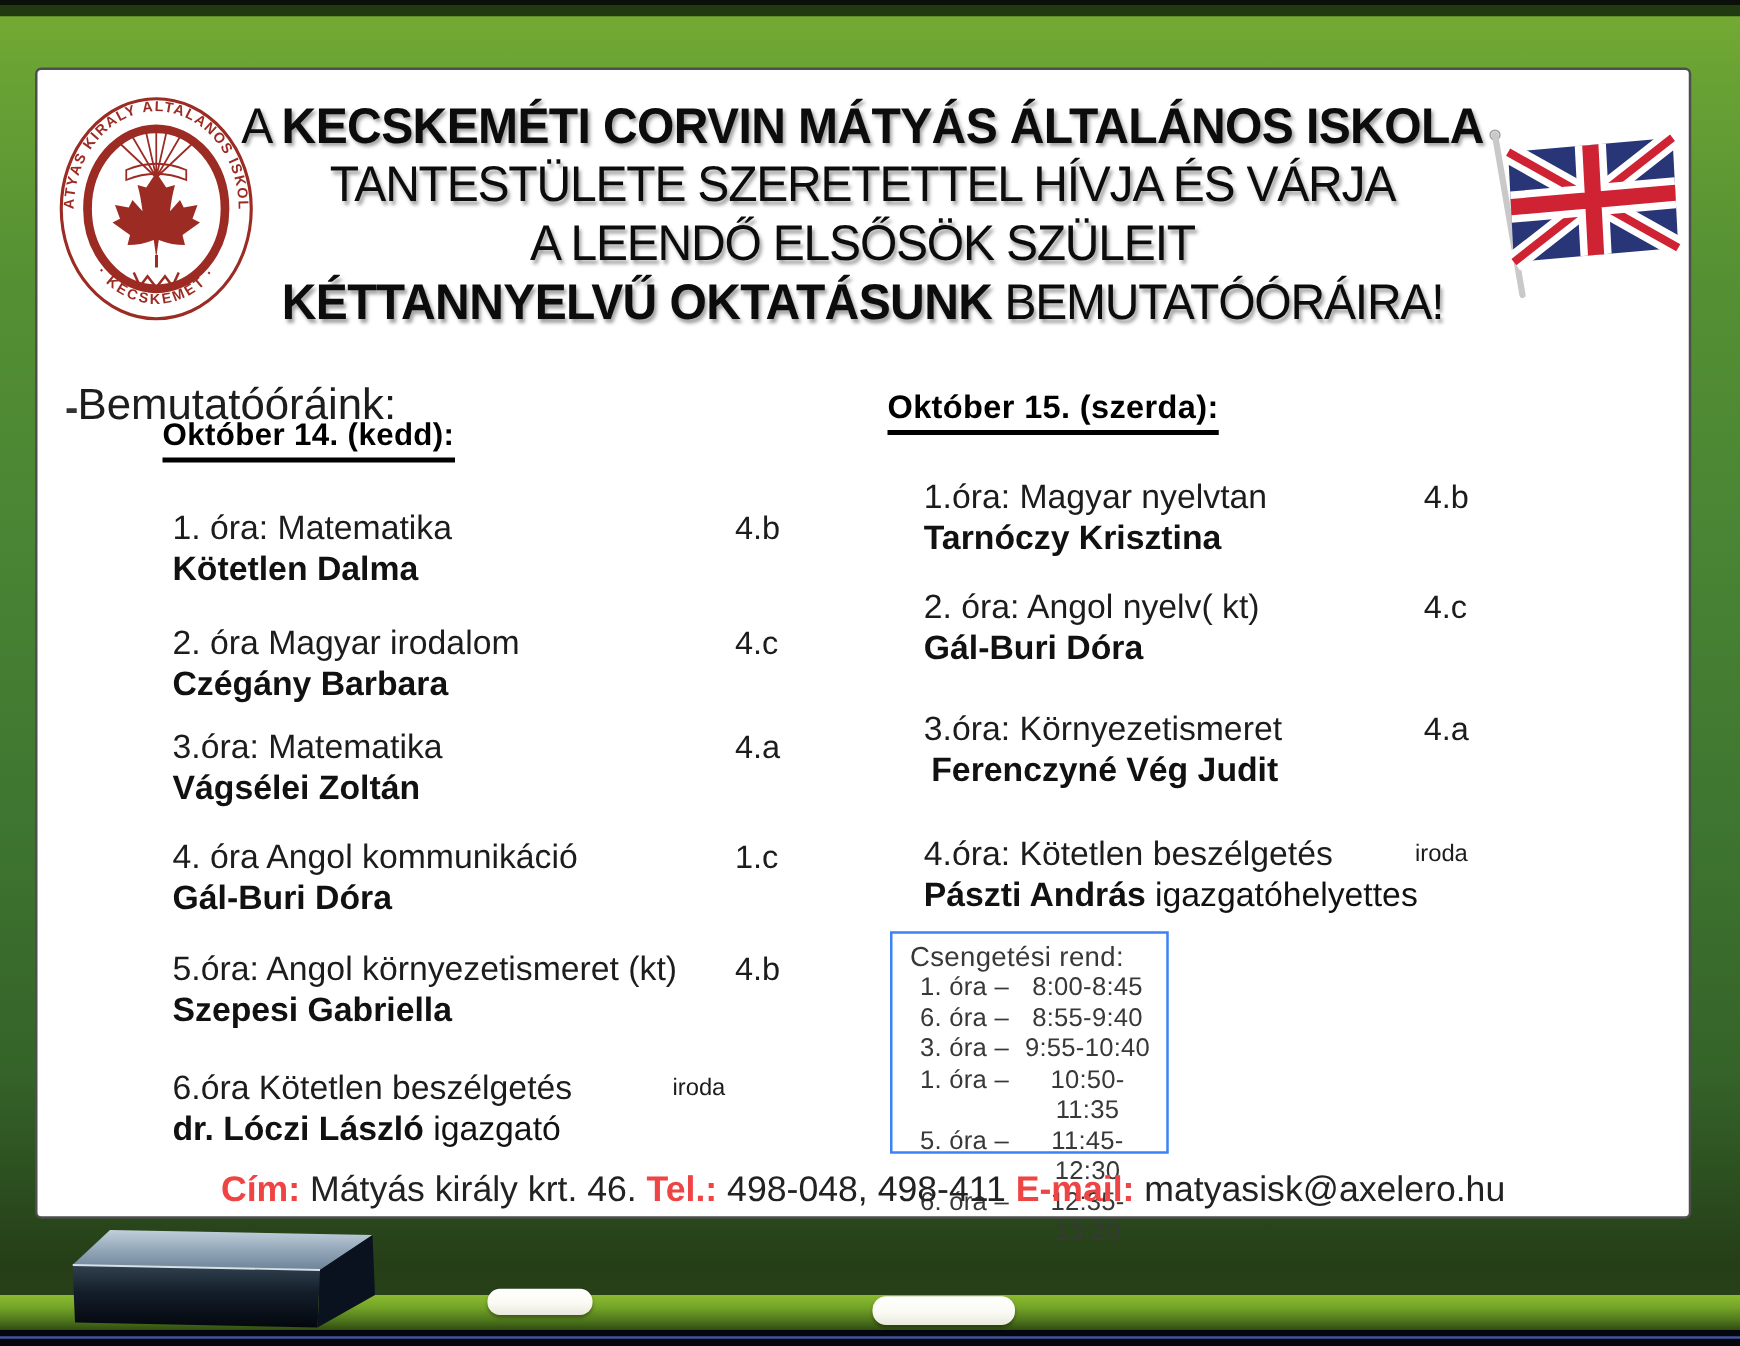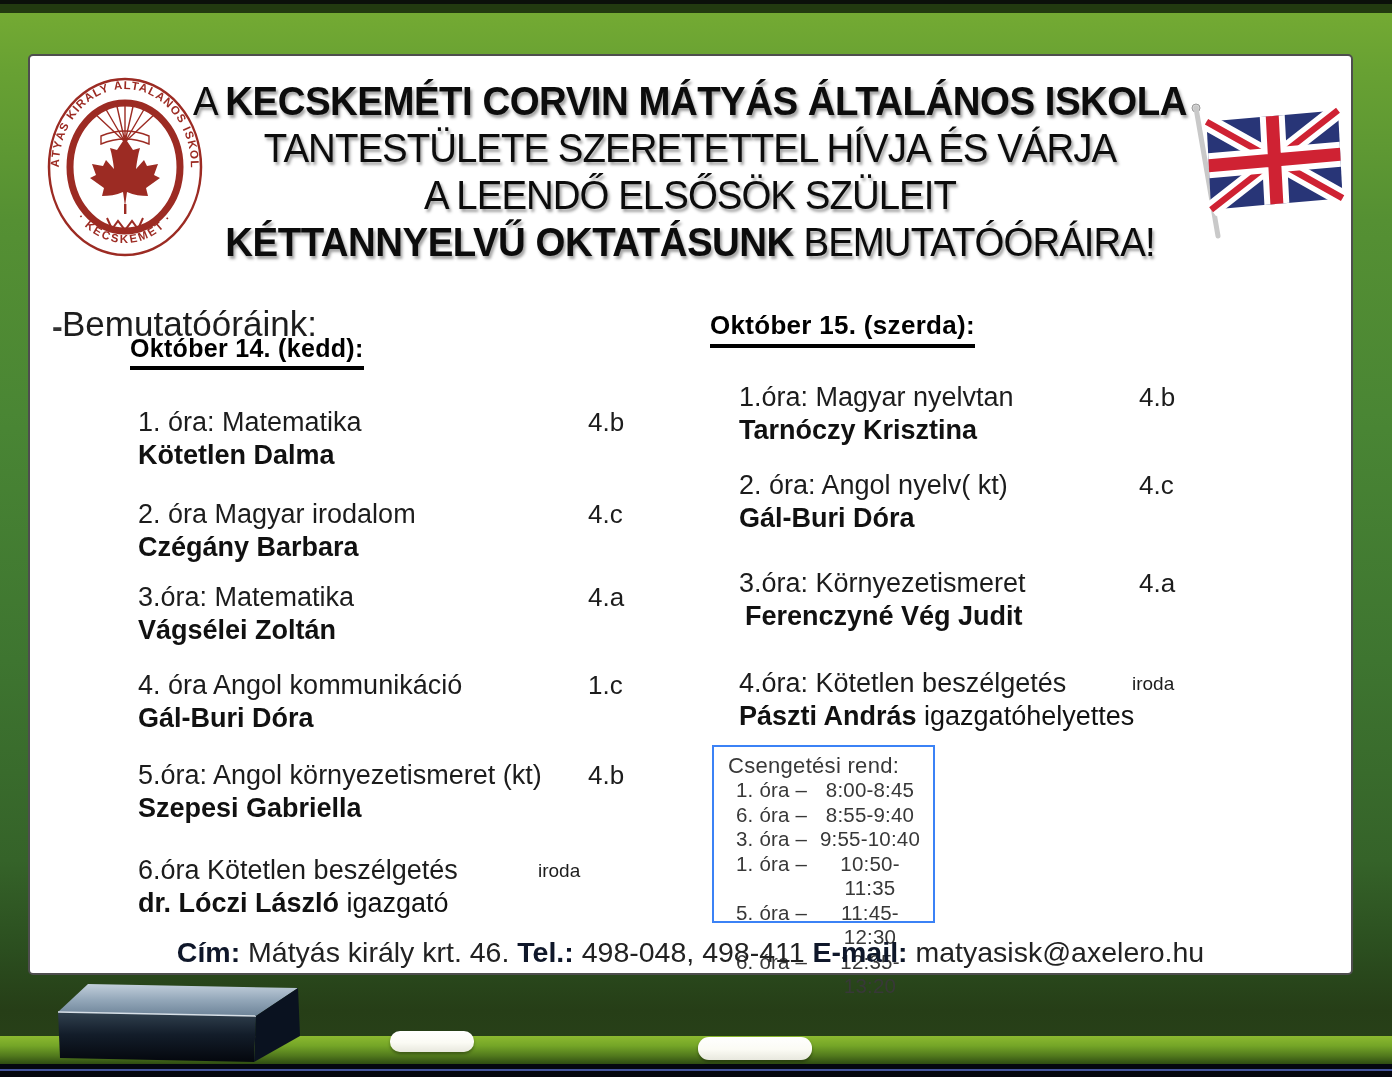--- a/index.html
+++ b/index.html
@@ -59,21 +59,21 @@
   
   .bell{position:absolute;left:682px;top:689px;width:223px;height:178px;box-sizing:border-box;
     border:2px solid #3b82f6;background:#fff;padding:6px 8px 0 14px;color:#383838;}
   .bell-title{font-size:22px;line-height:25px;letter-spacing:.3px;}
   .brow{display:flex;font-size:20.5px;line-height:24.5px;padding-left:8px;letter-spacing:.2px;}
   .blabel{width:82px;}
   .btime{width:104px;text-align:center;}
 
   
   .pfooter{position:absolute;left:0px;top:880px;width:100%;text-align:center;font-size:28.5px;color:#222;}
-  .pfooter b{font-weight:700;color:#0f172a;}
+  .pfooter b{font-weight:700;color:#ef4444;}
 
   
   .eraser{position:absolute;left:58px;top:984px;width:250px;height:80px;}
   .chalk{position:absolute;background:linear-gradient(180deg,#ffffff 0%,#fbfbf4 55%,#e8e8de 100%);
     box-shadow:0 2px 3px rgba(0,0,0,.35);}
   .chalk1{left:390px;top:1031px;width:84px;height:21px;border-radius:10px;}
   .chalk2{left:698px;top:1037px;width:114px;height:23px;border-radius:11px;}
 </style>
 </head>
 <body>

